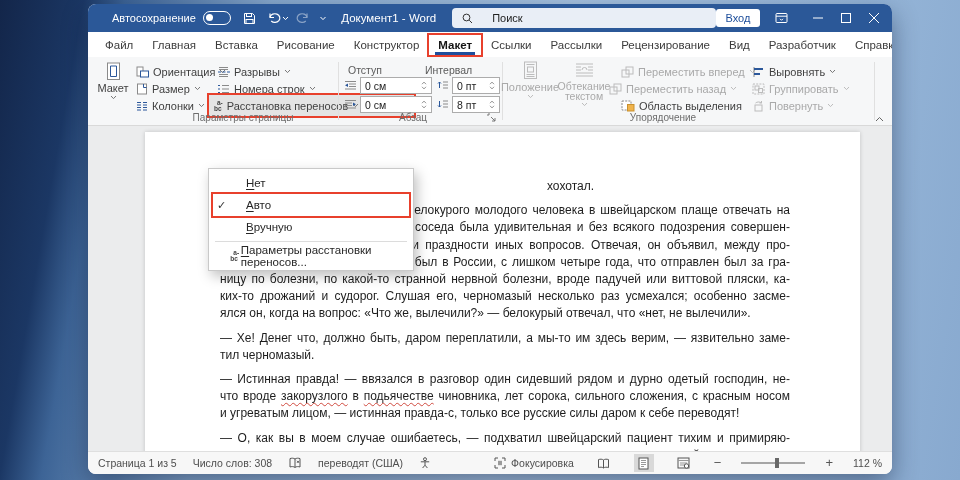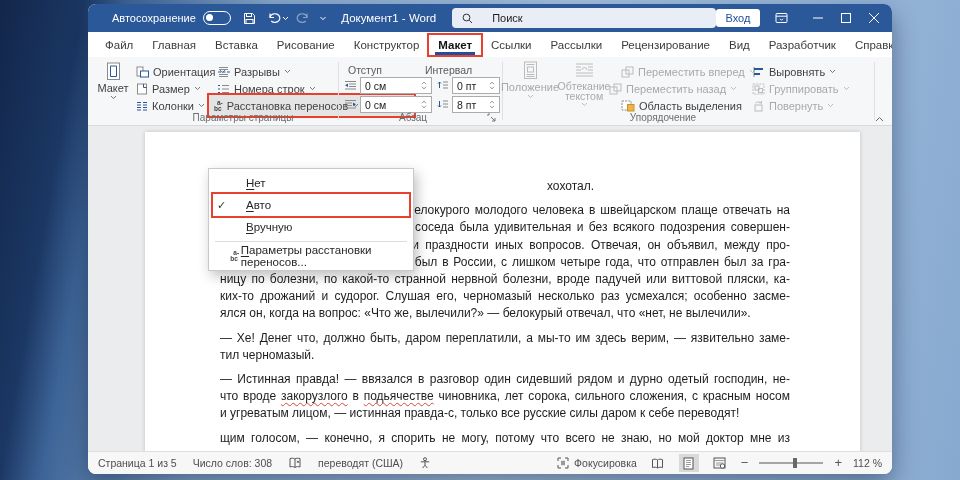--- a/index.html
+++ b/index.html
@@ -70,21 +70,21 @@
     box-shadow:0 0 4px rgba(0,0,0,.18);padding:46px 70px 0 75px;box-sizing:border-box;
     font-size:12px;color:#1d1d1d;line-height:17.2px}
   .para{margin:0 0 7px 0}
   .line{text-align:justify;text-align-last:justify;white-space:nowrap}
   .line.nj{text-align-last:left}
   .squig{text-decoration:underline wavy #d04a3f 1px;text-underline-offset:2px}
   
   .statusbar{flex:0 0 22px;background:#f7f7f7;border-top:1px solid #dfdfdf;display:flex;
     align-items:center;font-size:10.5px;color:#4e4e4e;padding:0 10px;gap:16px}
   .sb-item{display:flex;align-items:center;gap:5px;white-space:nowrap}
-  .sb-right{margin-left:auto;display:flex;align-items:center;gap:11px}
+  .sb-right{margin-left:auto;display:flex;align-items:center;gap:20px}
   .vico{display:flex;align-items:center;justify-content:center;width:20px;height:18px}
   .vico.sel{background:#d9d9d9}
   .ztrack{width:64px;height:2px;background:#a5a5a5;position:relative}
   .zthumb{position:absolute;left:34px;top:-4px;width:4px;height:10px;background:#686868}
   .zpm{font-size:13px;color:#555;line-height:10px}
   svg{display:block}
 </style>
 </head>
 <body>
 
@@ -508,20 +508,21 @@
         <div class="para">
           <div class="line">— Хе! Денег что, должно быть, даром переплатили, а мы-то им здесь верим, — язвительно заме-</div>
           <div class="line nj">тил черномазый.</div>
         </div>
         <div class="para">
           <div class="line">— Истинная правда! — ввязался в разговор один сидевший рядом и дурно одетый господин, не-</div>
           <div class="line">что вроде <span class="squig">закорузлого</span> в <span class="squig">подьячестве</span> чиновника, лет сорока, сильного сложения, с красным носом</div>
           <div class="line nj">и угреватым лицом, — истинная правда-с, только все русские силы даром к себе переводят!</div>
         </div>
         <div class="para">
+          <div class="line">— О, как вы в моем случае ошибаетесь, — подхватил швейцарский пациент тихим и примиряю-</div>
           <div class="line">щим голосом, — конечно, я спорить не могу, потому что всего не знаю, но мой доктор мне из</div>
         </div>
       </div>
   </div>
 
   <div class="statusbar">
     <span class="sb-item">Страница 1 из 5</span>
     <span class="sb-item">Число слов: 308</span>
     <span class="sb-item">
       <svg width="14" height="12" viewBox="0 0 14 12">

